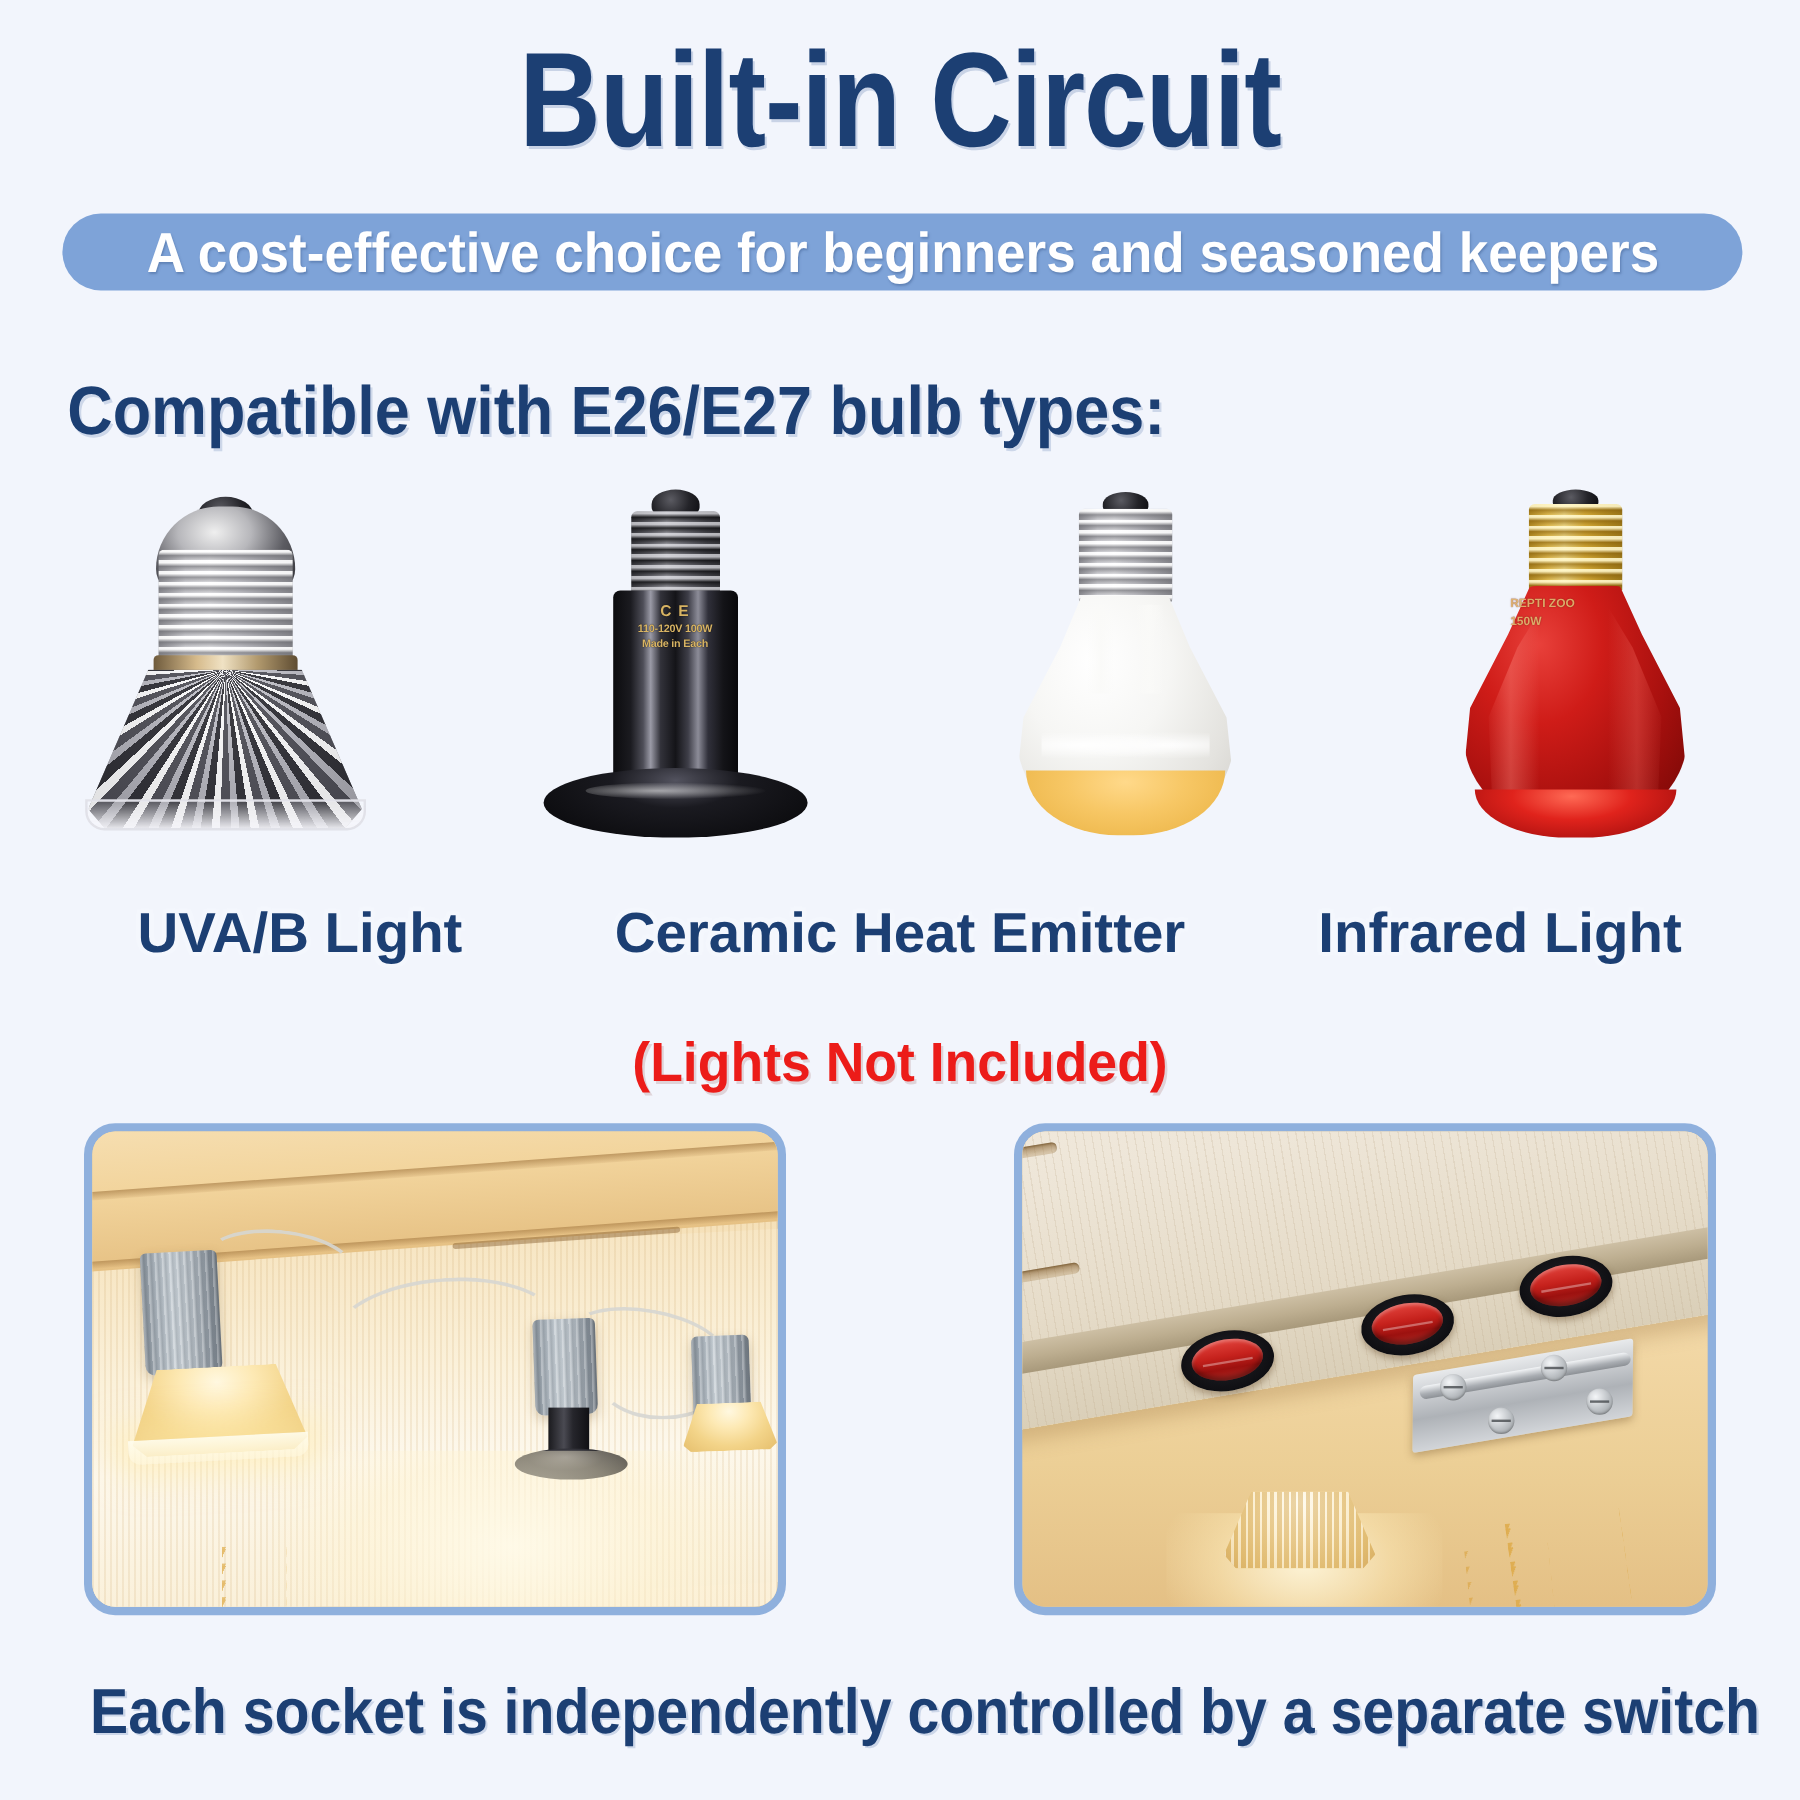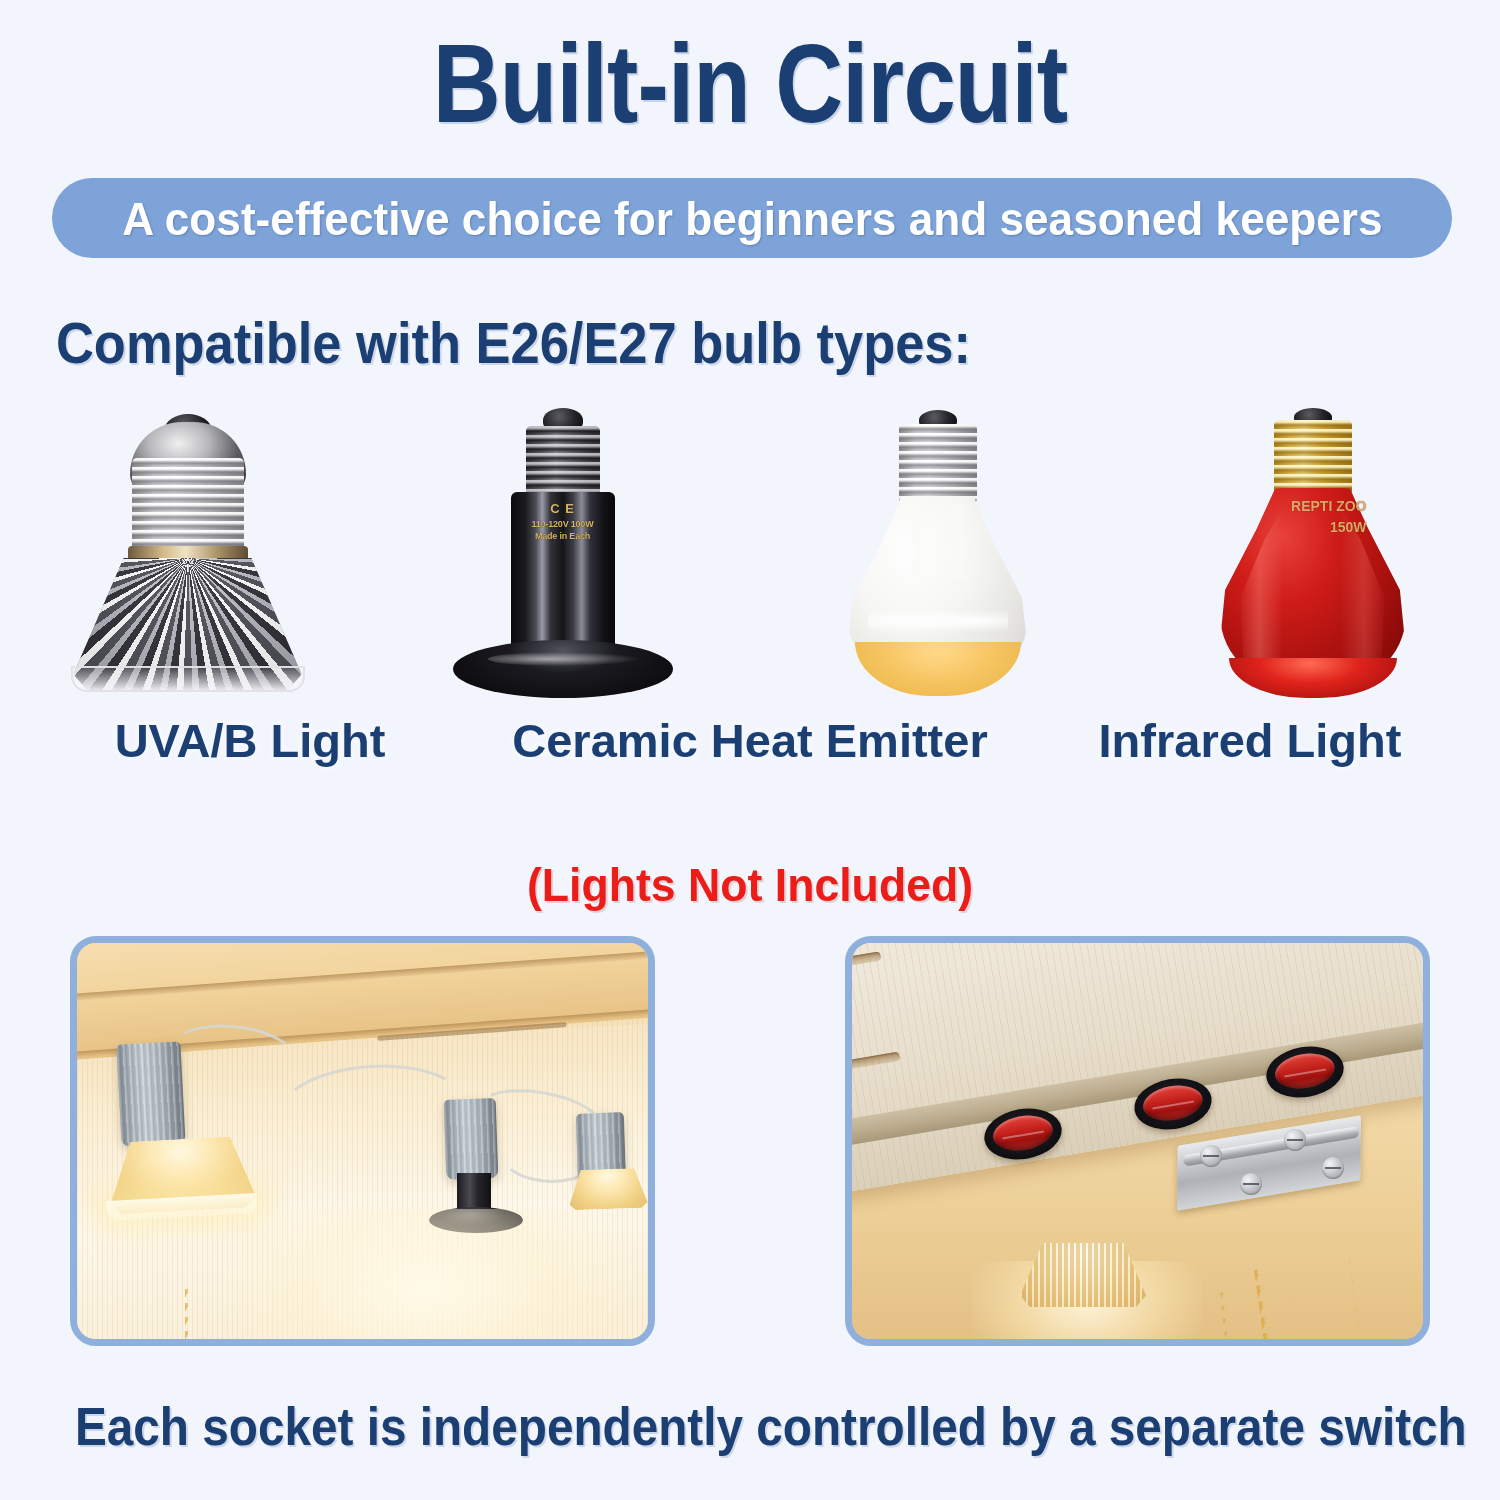--- a/index.html
+++ b/index.html
@@ -30,21 +30,21 @@
     letter-spacing: -1px;
     transform: scaleX(0.84);
     text-shadow: 2px 2px 0 rgba(150,170,205,0.45);
   }
 
   .subtitle-pill {
     position: absolute;
     top: 178px;
     left: 52px;
     width: 1400px;
-    height: 80px;
+    height: 64px;
     background: #7ea3d8;
     border-radius: 44px;
     display: flex;
     align-items: center;
     justify-content: center;
   }
   .subtitle-text {
     font-size: 47px;
     font-weight: bold;
     color: #ffffff;
@@ -272,23 +272,23 @@
       linear-gradient(to right,
         rgba(255,255,255,0) 0%, rgba(255,140,130,0.38) 14%, rgba(255,255,255,0) 30%,
         rgba(255,255,255,0) 68%, rgba(255,120,110,0.30) 84%, rgba(255,255,255,0) 100%);
     clip-path: polygon(34% 0%, 66% 0%, 82% 22%, 98% 54%, 96% 94%, 70% 100%,
       30% 100%, 4% 94%, 2% 54%, 18% 22%);
   }
   .ir-marks {
     position: absolute; top: 96px; left: 50%;
     transform: translateX(-50%);
     width: 108px;
-    text-align: right;
+    text-align: left;
     color: rgba(236,196,120,0.85);
-    font-size: 14px;
+    font-size: 10px;
     line-height: 1.5;
     font-weight: bold;
     z-index: 3;
     text-shadow: 0 0 1px rgba(90,0,0,0.8);
   }
   .ir-bottom {
     position: absolute; bottom: 2px; left: 50%;
     transform: translateX(-50%);
     width: 168px; height: 40px;
     background: radial-gradient(ellipse at 48% 14%, #ff6a55 0%, #e0231c 40%, #96090a 100%);
@@ -296,21 +296,21 @@
   }
 
   
   .label-row {
     position: absolute;
     top: 712px;
     left: 0;
     width: 1500px;
     display: flex;
   }
-  .label-cell { flex: 1; text-align: center; }
+  .label-cell { flex: 1; text-align: center; margin-top: 36px; }
   .bulb-label {
     font-size: 47px;
     font-weight: bold;
     color: #1c3f73;
     line-height: 1.22;
     display: inline-block;
     text-shadow:
       -3px -3px 0 #f4f7fd,  3px -3px 0 #f4f7fd,
       -3px  3px 0 #f4f7fd,  3px  3px 0 #f4f7fd,
       -4px  0   0 #f4f7fd,  4px  0   0 #f4f7fd,

